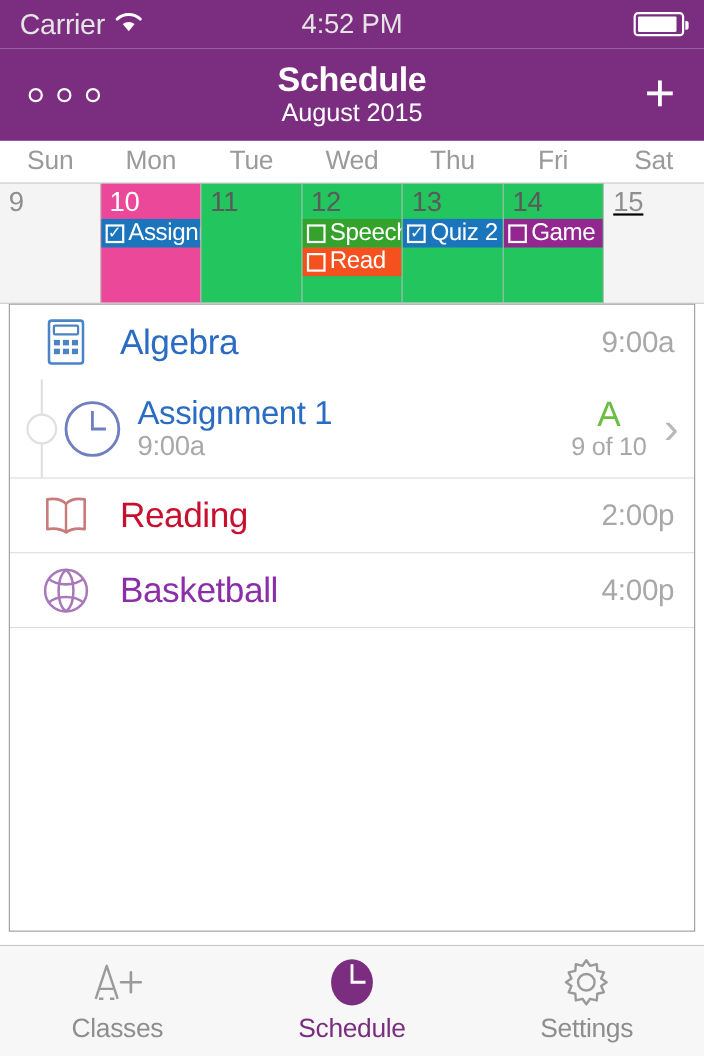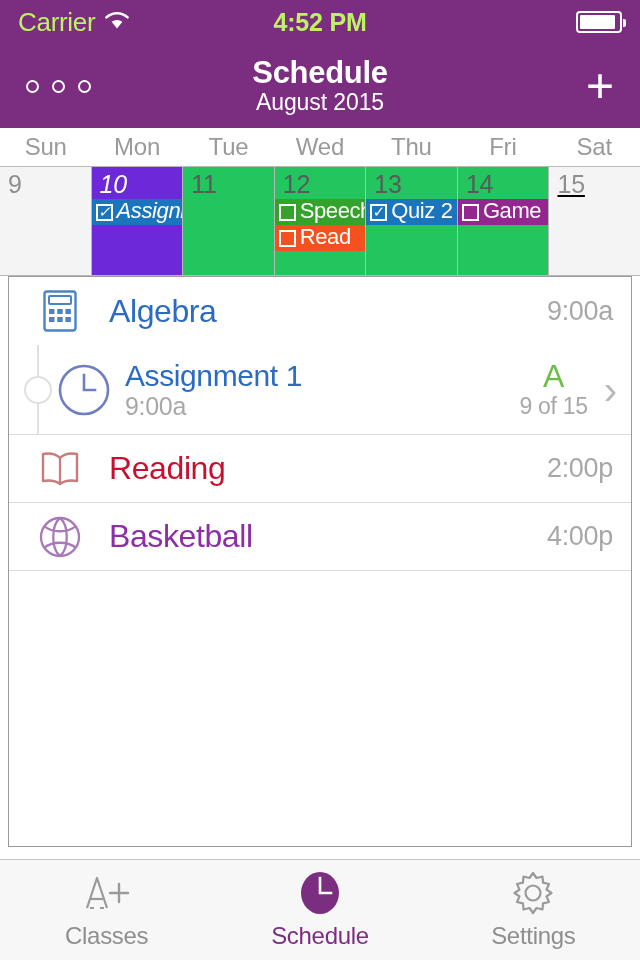--- a/index.html
+++ b/index.html
@@ -20,21 +20,21 @@
     height: 960px;
     background: #ffffff;
     display: flex;
     flex-direction: column;
   }
 
   
   .status-bar {
     height: 44px;
     background: #7B2D80;
-    color: #bef264;
+    color: #e5e5e5;
     display: flex;
     align-items: center;
     padding: 0 18px;
     box-sizing: border-box;
     flex: 0 0 auto;
     position: relative;
   }
   .status-left {
     display: flex;
     align-items: center;
@@ -44,21 +44,21 @@
     font-size: 26px;
     letter-spacing: -0.3px;
     line-height: 1;
   }
   .wifi-icon { display: block; }
   .status-time {
     position: absolute;
     left: 0; right: 0;
     text-align: center;
     font-size: 25px;
-    font-weight: bold;
+    font-weight: normal;
     letter-spacing: -0.2px;
     pointer-events: none;
   }
   .status-right {
     margin-left: auto;
     display: flex;
     align-items: center;
   }
   .battery {
     width: 46px;
@@ -171,21 +171,21 @@
     flex: 1 1 0;
     position: relative;
     background: #22c55e;
     border-right: 1.5px solid #b8b8b8;
     box-sizing: border-box;
     overflow: hidden;
     cursor: pointer;
   }
   .day-cell:last-child { border-right: none; text-decoration: underline; }
   .day-cell.weekend { background: #f4f4f4; }
-  .day-cell.selected { background: #6d28d9; font-style: italic; }
+  .day-cell.selected { background: #ec4899; }
   .day-num {
     font-size: 25px;
     color: #8e8e8e;
     padding: 4px 0 0 8px;
     line-height: 1.05;
     letter-spacing: -0.2px;
   }
   .day-cell.selected .day-num { color: #ffffff; }
   .day-cell:not(.weekend):not(.selected) .day-num { color: #5a5a5a; }
   .chips { margin-top: 2px; }
@@ -545,21 +545,21 @@
           <circle cx="27" cy="27" r="24" fill="none" stroke="#6F7FC0" stroke-width="2.6"></circle>
           <path d="M27 12 L27 27 L38 27" fill="none" stroke="#6F7FC0" stroke-width="2.6" stroke-linecap="square"></path>
         </svg>
       </div>
       <div class="task-text">
         <div class="task-name">Assignment 1</div>
         <div class="task-time">9:00a</div>
       </div>
       <div class="task-right">
         <div class="task-grade">A</div>
-        <div class="task-score">9 of 15</div>
+        <div class="task-score">9 of 10</div>
       </div>
       <div class="chevron">›</div>
     </div>
 
     <div class="row class-row row-sep">
       <div class="row-icon">
         <svg width="42" height="38" viewBox="0 0 42 38">
           <path d="M21 8 C17 4 10 3 4 4 L4 31 C10 30 17 31 21 34 C25 31 32 30 38 31 L38 4 C32 3 25 4 21 8 Z" fill="none" stroke="#C87B7B" stroke-width="2.4" stroke-linejoin="round"></path>
           <path d="M21 8 L21 34" stroke="#C87B7B" stroke-width="2.2"></path>
         </svg>

